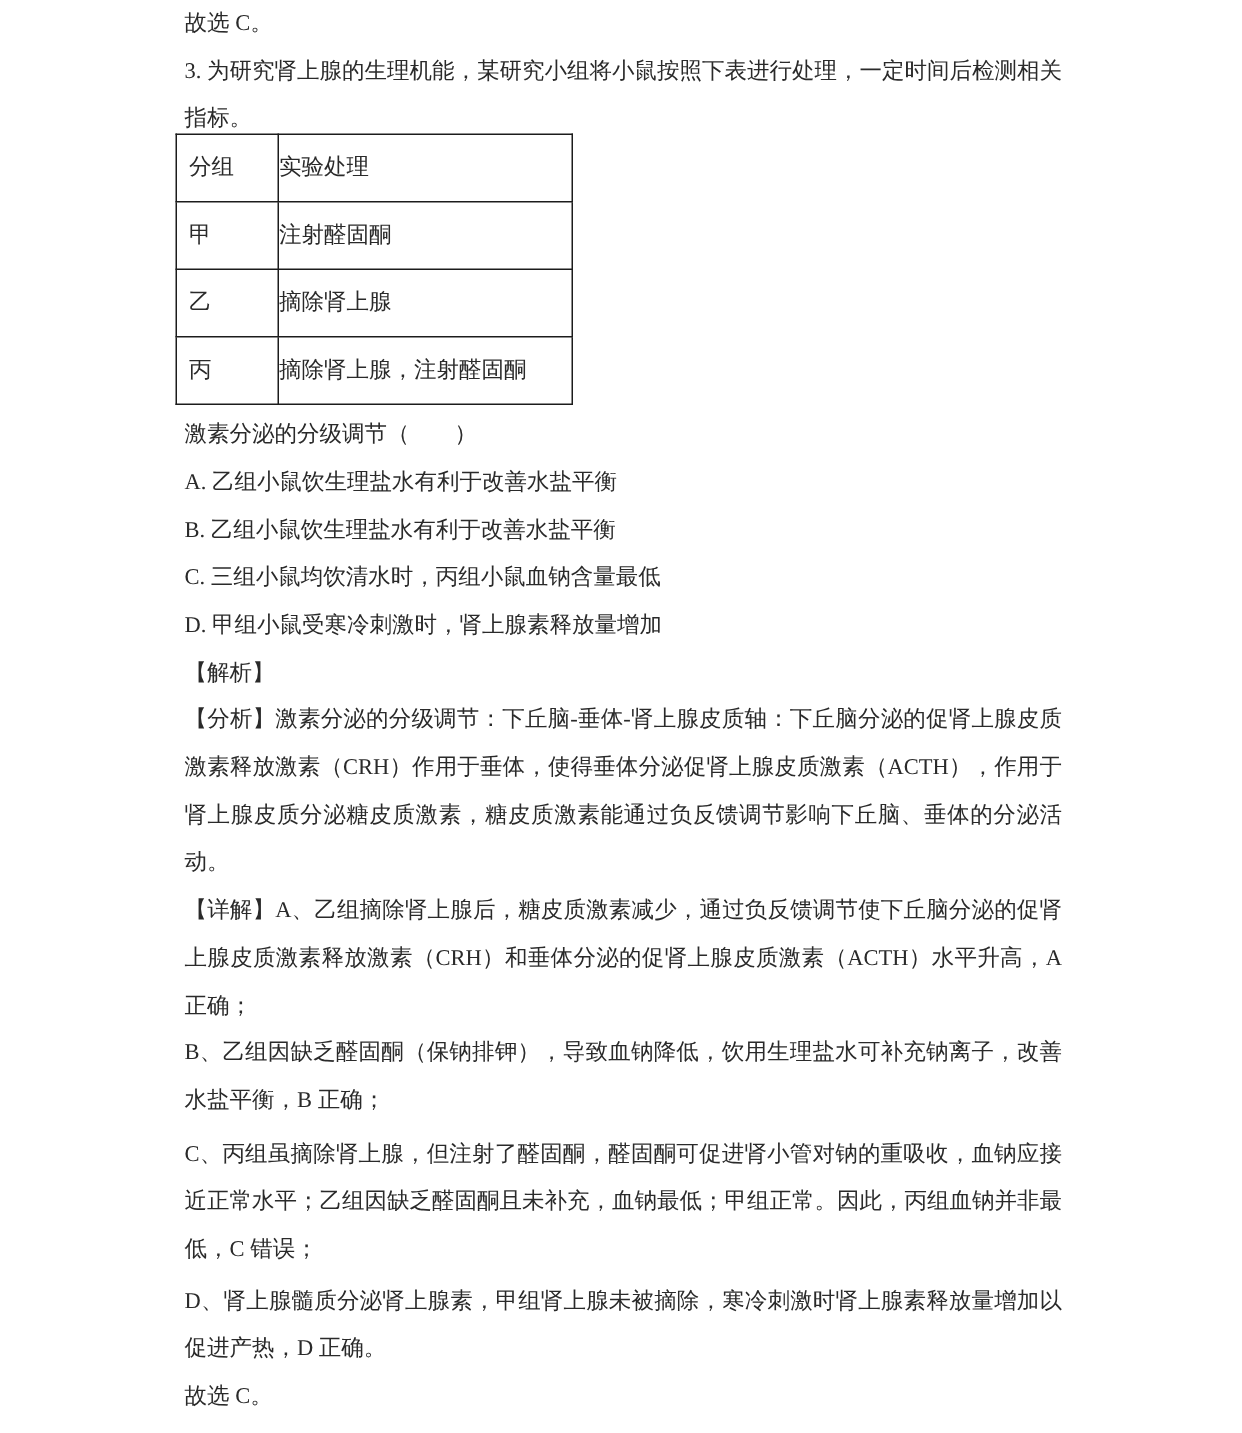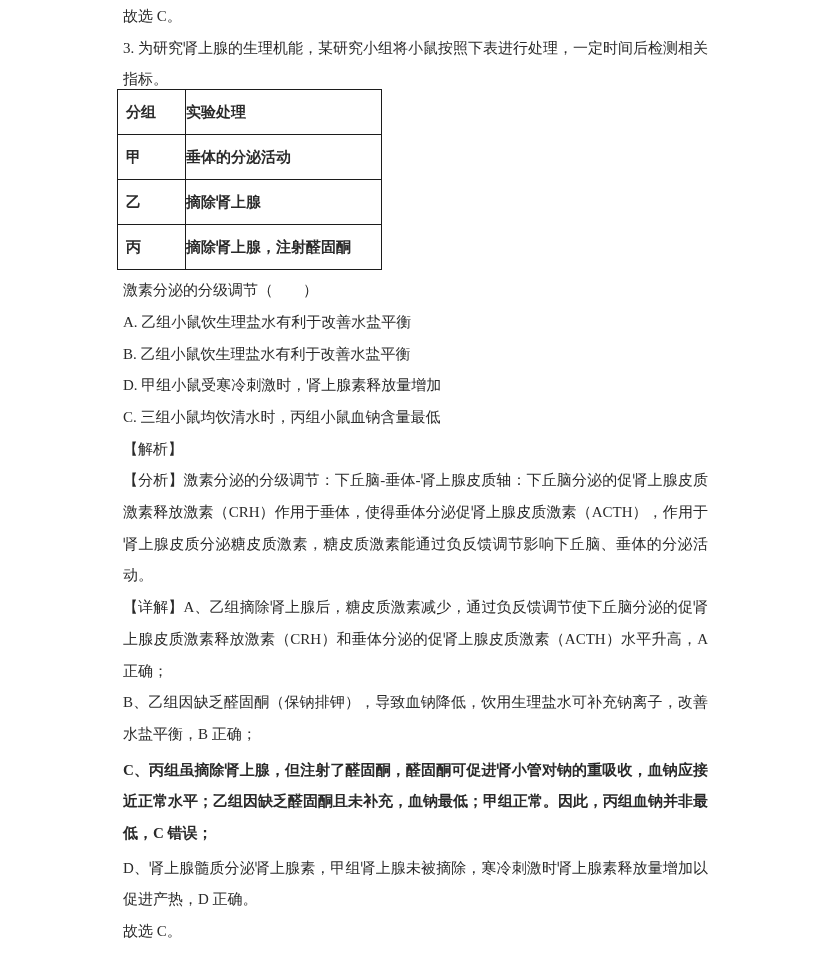--- a/index.html
+++ b/index.html
@@ -26,72 +26,71 @@
     margin: 0;
     line-height: 31.7px;
     text-align: justify;
     white-space: normal;
   }
   .exp-table {
     border-collapse: collapse;
     table-layout: fixed;
     width: 265px;
     margin: -7px 0 5px -6px;
-    font-weight: bold;
   }
   .exp-table td {
     border: 1.5px solid #1c1c1c;
     height: 44px;
     padding: 0;
     vertical-align: middle;
     font-size: 15px;
     color: #2a2a2a;
     line-height: 1;
   }
   .exp-table td.c1 { width: 58px;  padding-left: 8px; }
   .exp-table td.c2 { width: 192px; }
   .mt3 { margin-top: 3px; }
-  .mt4 { margin-top: 4px; font-weight: bold; }
+  .mt4 { margin-top: 4px; }
 </style>
 </head>
 <body>
 
 <div class="doc">
 
   <p class="line">故选 C。</p>
 
   <p class="line">3. 为研究肾上腺的生理机能，某研究小组将小鼠按照下表进行处理，一定时间后检测相关指标。</p>
 
   <table class="exp-table">
     <tbody>
       <tr>
         <td class="c1">分组</td>
         <td class="c2">实验处理</td>
       </tr>
       <tr>
         <td class="c1">甲</td>
-        <td class="c2">垂体的分泌活动</td>
+        <td class="c2">注射醛固酮</td>
       </tr>
       <tr>
         <td class="c1">乙</td>
         <td class="c2">摘除肾上腺</td>
       </tr>
       <tr>
         <td class="c1">丙</td>
         <td class="c2">摘除肾上腺，注射醛固酮</td>
       </tr>
     </tbody>
   </table>
 
   <p class="line">激素分泌的分级调节（　　）</p>
 
   <p class="line">A. 乙组小鼠饮生理盐水有利于改善水盐平衡</p>
   <p class="line">B. 乙组小鼠饮生理盐水有利于改善水盐平衡</p>
+  <p class="line">C. 三组小鼠均饮清水时，丙组小鼠血钠含量最低</p>
   <p class="line">D. 甲组小鼠受寒冷刺激时，肾上腺素释放量增加</p>
-  <p class="line">C. 三组小鼠均饮清水时，丙组小鼠血钠含量最低</p>
 
 
   <p class="line">【解析】</p>
 
   <p class="line">【分析】激素分泌的分级调节：下丘脑-垂体-肾上腺皮质轴：下丘脑分泌的促肾上腺皮质激素释放激素（CRH）作用于垂体，使得垂体分泌促肾上腺皮质激素（ACTH），作用于肾上腺皮质分泌糖皮质激素，糖皮质激素能通过负反馈调节影响下丘脑、垂体的分泌活动。</p>
 
   <p class="line">【详解】A、乙组摘除肾上腺后，糖皮质激素减少，通过负反馈调节使下丘脑分泌的促肾上腺皮质激素释放激素（CRH）和垂体分泌的促肾上腺皮质激素（ACTH）水平升高，A 正确；</p>
   <p class="line">B、乙组因缺乏醛固酮（保钠排钾），导致血钠降低，饮用生理盐水可补充钠离子，改善水盐平衡，B 正确；</p>
   <p class="line mt4">C、丙组虽摘除肾上腺，但注射了醛固酮，醛固酮可促进肾小管对钠的重吸收，血钠应接近正常水平；乙组因缺乏醛固酮且未补充，血钠最低；甲组正常。因此，丙组血钠并非最低，C 错误；</p>
   <p class="line mt3">D、肾上腺髓质分泌肾上腺素，甲组肾上腺未被摘除，寒冷刺激时肾上腺素释放量增加以促进产热，D 正确。</p>

